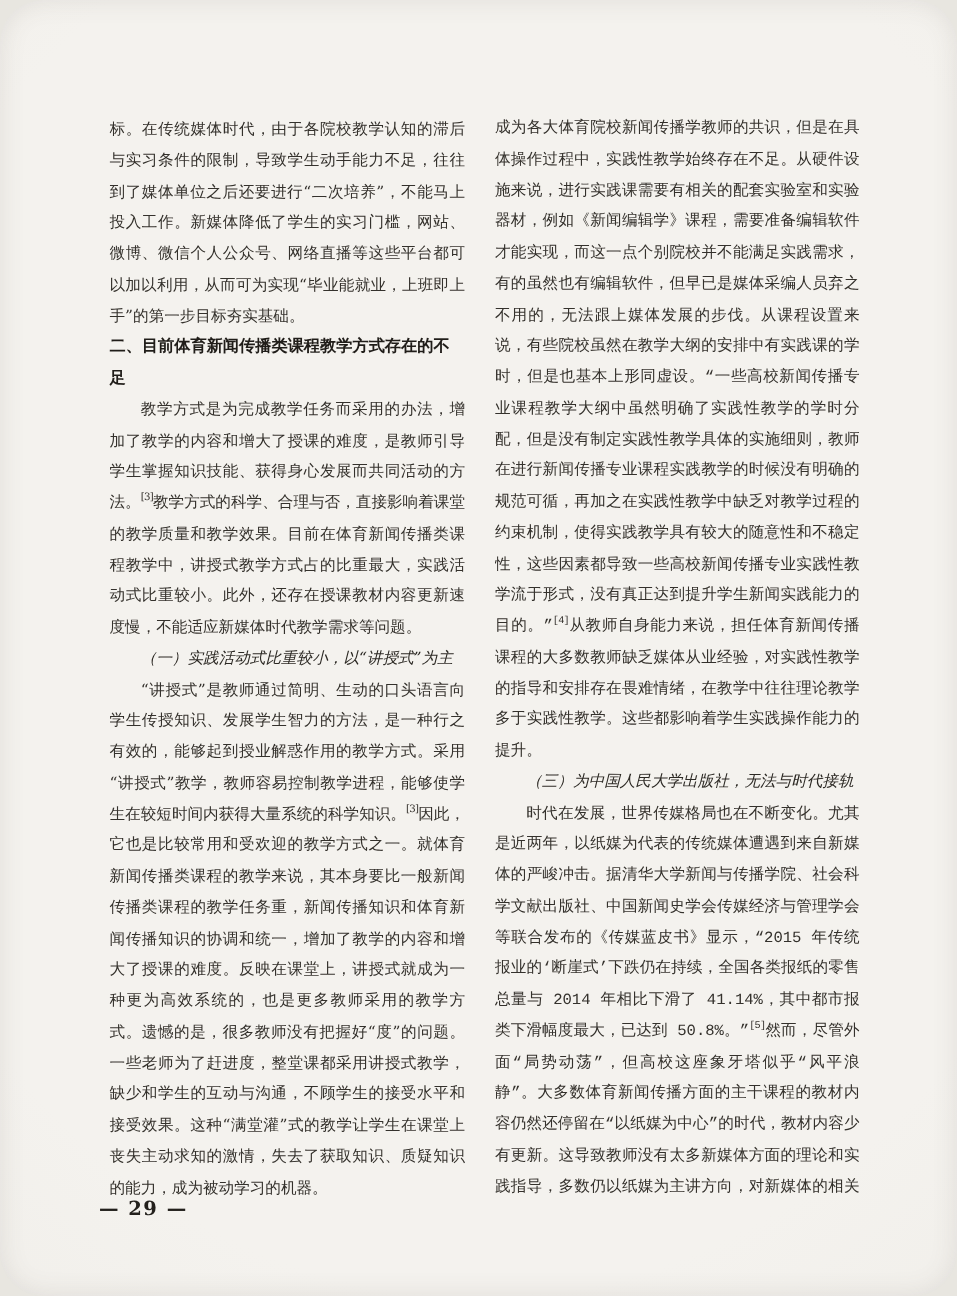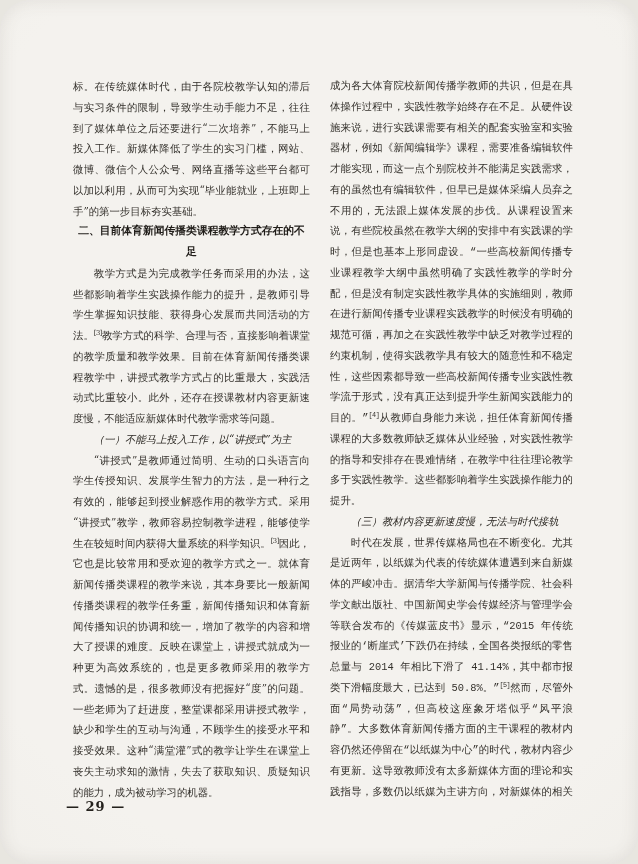--- a/index.html
+++ b/index.html
@@ -37,21 +37,21 @@
     line-height:20.75px;
     text-align:justify;
     color:#34312c;
     letter-spacing:0;
   }
   .col p.p{text-indent:2em;}
   .col p.p-cont{text-indent:0;}
   .col p.h1{
     font-weight:bold;
     color:#201d19;
-    text-align:center;
+    text-align:left;
     text-indent:0;
     font-size:10.8px;
   }
   .col p.h2{
     font-style:italic;
     text-indent:2em;
     color:#2c2924;
   }
   .col sup{
     font-size:6.8px;
@@ -70,25 +70,25 @@
   }
 </style>
 </head>
 <body>
 
 <div class="page">
   <div class="columns">
     <div class="col left">
         <p class="p-cont"><span>标。在传统媒体时代，由于各院校教学认知的滞后与实习条件的限制，导致学生动手能力不足，往往到了媒体单位之后还要进行“二次培养”，不能马上投入工作。新媒体降低了学生的实习门槛，网站、微博、微信个人公众号、网络直播等这些平台都可以加以利用，从而可为实现“毕业能就业，上班即上手”的第一步目标夯实基础。</span></p>
         <p class="h1"><span>二、目前体育新闻传播类课程教学方式存在的不足</span></p>
-        <p class="p"><span>教学方式是为完成教学任务而采用的办法，这些都影响着学生实践操作能力的提升，是教师引导学生掌握知识技能、获得身心发展而共同活动的方法。</span><sup>[3]</sup><span>教学方式的科学、合理与否，直接影响着课堂的教学质量和教学效果。目前在体育新闻传播类课程教学中，讲授式教学方式占的比重最大，实践活动式比重较小。此外，还存在授课教材内容更新速度慢，不能适应新媒体时代教学需求等问题。</span></p>
-        <p class="h2"><span>（一）不能马上投入工作，以“讲授式”为主</span></p>
+        <p class="p"><span>教学方式是为完成教学任务而采用的办法，增加了教学的内容和增大了授课的难度，是教师引导学生掌握知识技能、获得身心发展而共同活动的方法。</span><sup>[3]</sup><span>教学方式的科学、合理与否，直接影响着课堂的教学质量和教学效果。目前在体育新闻传播类课程教学中，讲授式教学方式占的比重最大，实践活动式比重较小。此外，还存在授课教材内容更新速度慢，不能适应新媒体时代教学需求等问题。</span></p>
+        <p class="h2"><span>（一）实践活动式比重较小，以“讲授式”为主</span></p>
         <p class="p"><span>“讲授式”是教师通过简明、生动的口头语言向学生传授知识、发展学生智力的方法，是一种行之有效的，能够起到授业解惑作用的教学方式。采用“讲授式”教学，教师容易控制教学进程，能够使学生在较短时间内获得大量系统的科学知识。</span><sup>[3]</sup><span>因此，它也是比较常用和受欢迎的教学方式之一。就体育新闻传播类课程的教学来说，其本身要比一般新闻传播类课程的教学任务重，新闻传播知识和体育新闻传播知识的协调和统一，增加了教学的内容和增大了授课的难度。反映在课堂上，讲授式就成为一种更为高效系统的，也是更多教师采用的教学方式。遗憾的是，很多教师没有把握好“度”的问题。一些老师为了赶进度，整堂课都采用讲授式教学，缺少和学生的互动与沟通，不顾学生的接受水平和接受效果。这种“满堂灌”式的教学让学生在课堂上丧失主动求知的激情，失去了获取知识、质疑知识的能力，成为被动学习的机器。</span></p>
         <p class="h2"></p>
       </div>
     <div class="col right">
         <p class="p-cont"><span>成为各大体育院校新闻传播学教师的共识，但是在具体操作过程中，实践性教学始终存在不足。从硬件设施来说，进行实践课需要有相关的配套实验室和实验器材，例如《新闻编辑学》课程，需要准备编辑软件才能实现，而这一点个别院校并不能满足实践需求，有的虽然也有编辑软件，但早已是媒体采编人员弃之不用的，无法跟上媒体发展的步伐。从课程设置来说，有些院校虽然在教学大纲的安排中有实践课的学时，但是也基本上形同虚设。“一些高校新闻传播专业课程教学大纲中虽然明确了实践性教学的学时分配，但是没有制定实践性教学具体的实施细则，教师在进行新闻传播专业课程实践教学的时候没有明确的规范可循，再加之在实践性教学中缺乏对教学过程的约束机制，使得实践教学具有较大的随意性和不稳定性，这些因素都导致一些高校新闻传播专业实践性教学流于形式，没有真正达到提升学生新闻实践能力的目的。”</span><sup>[4]</sup><span>从教师自身能力来说，担任体育新闻传播课程的大多数教师缺乏媒体从业经验，对实践性教学的指导和安排存在畏难情绪，在教学中往往理论教学多于实践性教学。这些都影响着学生实践操作能力的提升。</span></p>
-        <p class="h2"><span>（三）教材内容更新速度慢，无法与时代接轨</span></p>
+        <p class="h2"><span>（三）为中国人民大学出版社，无法与时代接轨</span></p>
         <p class="p"><span>时代在发展，世界传媒格局也在不断变化。尤其是近两年，以纸媒为代表的传统媒体遭遇到来自新媒体的严峻冲击。据清华大学新闻与传播学院、社会科学文献出版社、中国新闻史学会传媒经济与管理学会等联合发布的《传媒蓝皮书》显示，“2015 年传统报业的‘断崖式’下跌仍在持续，全国各类报纸的零售总量与 2014 年相比下滑了 41.14%，其中都市报类下滑幅度最大，已达到 50.8%。”</span><sup>[5]</sup><span>然而，尽管外面“局势动荡”，但高校这座象牙塔似乎“风平浪静”。大多数体育新闻传播方面的主干课程的教材内容仍然还停留在“以纸媒为中心”的时代，教材内容少有更新。这导致教师没有太多新媒体方面的理论和实践指导，多数仍以纸媒为主讲方向，对新媒体的相关知识只作蜻蜓点水式的描述，学生也只能了解到皮毛。以笔者所授《新闻编辑》课程为例，该课程所用教材《新闻编辑学》为中国人民大学出版社 2014</span></p>
       </div>
   </div>
   <div class="page-number">— 29 —</div>
 </div>
 
 </body></html>

